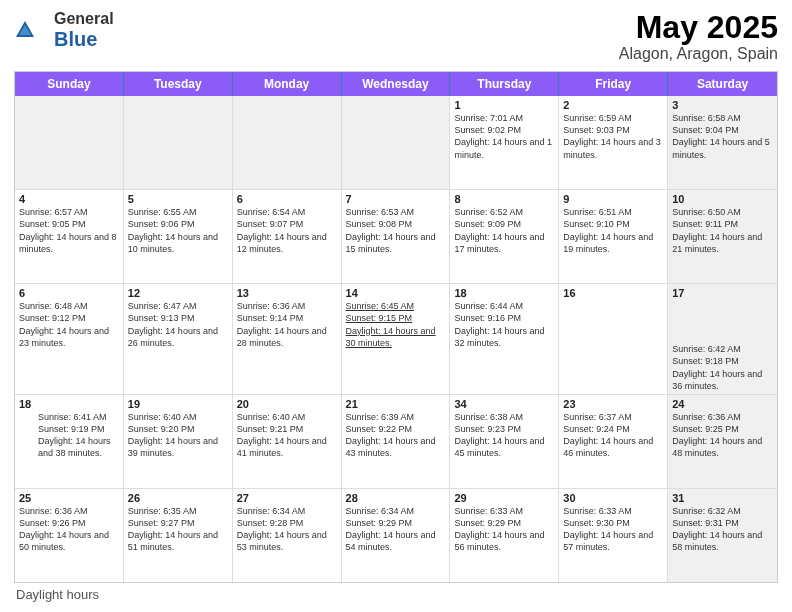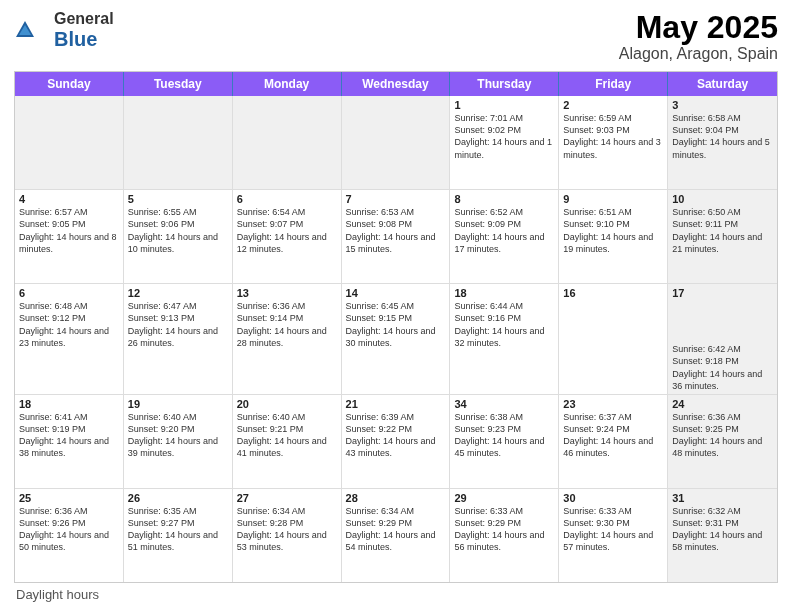--- a/index.html
+++ b/index.html
@@ -238,21 +238,21 @@
 Daylight: 14 hours and 26 minutes.</div>
           </div>
           <div class="cal-cell">
             <span class="day-num">13</span>
             <div class="cell-text" style="white-space: pre-line;">Sunrise: 6:36 AM
 Sunset: 9:14 PM
 Daylight: 14 hours and 28 minutes.</div>
           </div>
           <div class="cal-cell">
             <span class="day-num">14</span>
-            <div class="cell-text" style="white-space: pre-line;">Sunrise: 6:45 AM
+            <div class="cell-text" style="white-space: pre-line; text-decoration: underline;">Sunrise: 6:45 AM
 Sunset: 9:15 PM
 Daylight: 14 hours and 30 minutes.</div>
           </div>
           <div class="cal-cell">
             <span class="day-num">18</span>
             <div class="cell-text" style="white-space: pre-line;">Sunrise: 6:44 AM
 Sunset: 9:16 PM
 Daylight: 14 hours and 32 minutes.</div>
           </div>
           <div class="cal-cell">
@@ -261,21 +261,21 @@
           <div class="cal-cell shaded">
             <span class="day-num">17</span>
             <div class="cell-text" style="white-space: pre-line; margin-top: 44px;">Sunrise: 6:42 AM
 Sunset: 9:18 PM
 Daylight: 14 hours and 36 minutes.</div>
           </div>
         </div>
         <div class="cal-row">
           <div class="cal-cell">
             <span class="day-num">18</span>
-            <div class="cell-text" style="white-space: pre-line;">Sunrise: 6:41 AM
+            <div class="cell-text" style="white-space: pre-line; margin-left: 19px;">Sunrise: 6:41 AM
 Sunset: 9:19 PM
 Daylight: 14 hours and 38 minutes.</div>
           </div>
           <div class="cal-cell">
             <span class="day-num">19</span>
             <div class="cell-text" style="white-space: pre-line;">Sunrise: 6:40 AM
 Sunset: 9:20 PM
 Daylight: 14 hours and 39 minutes.</div>
           </div>
           <div class="cal-cell">

